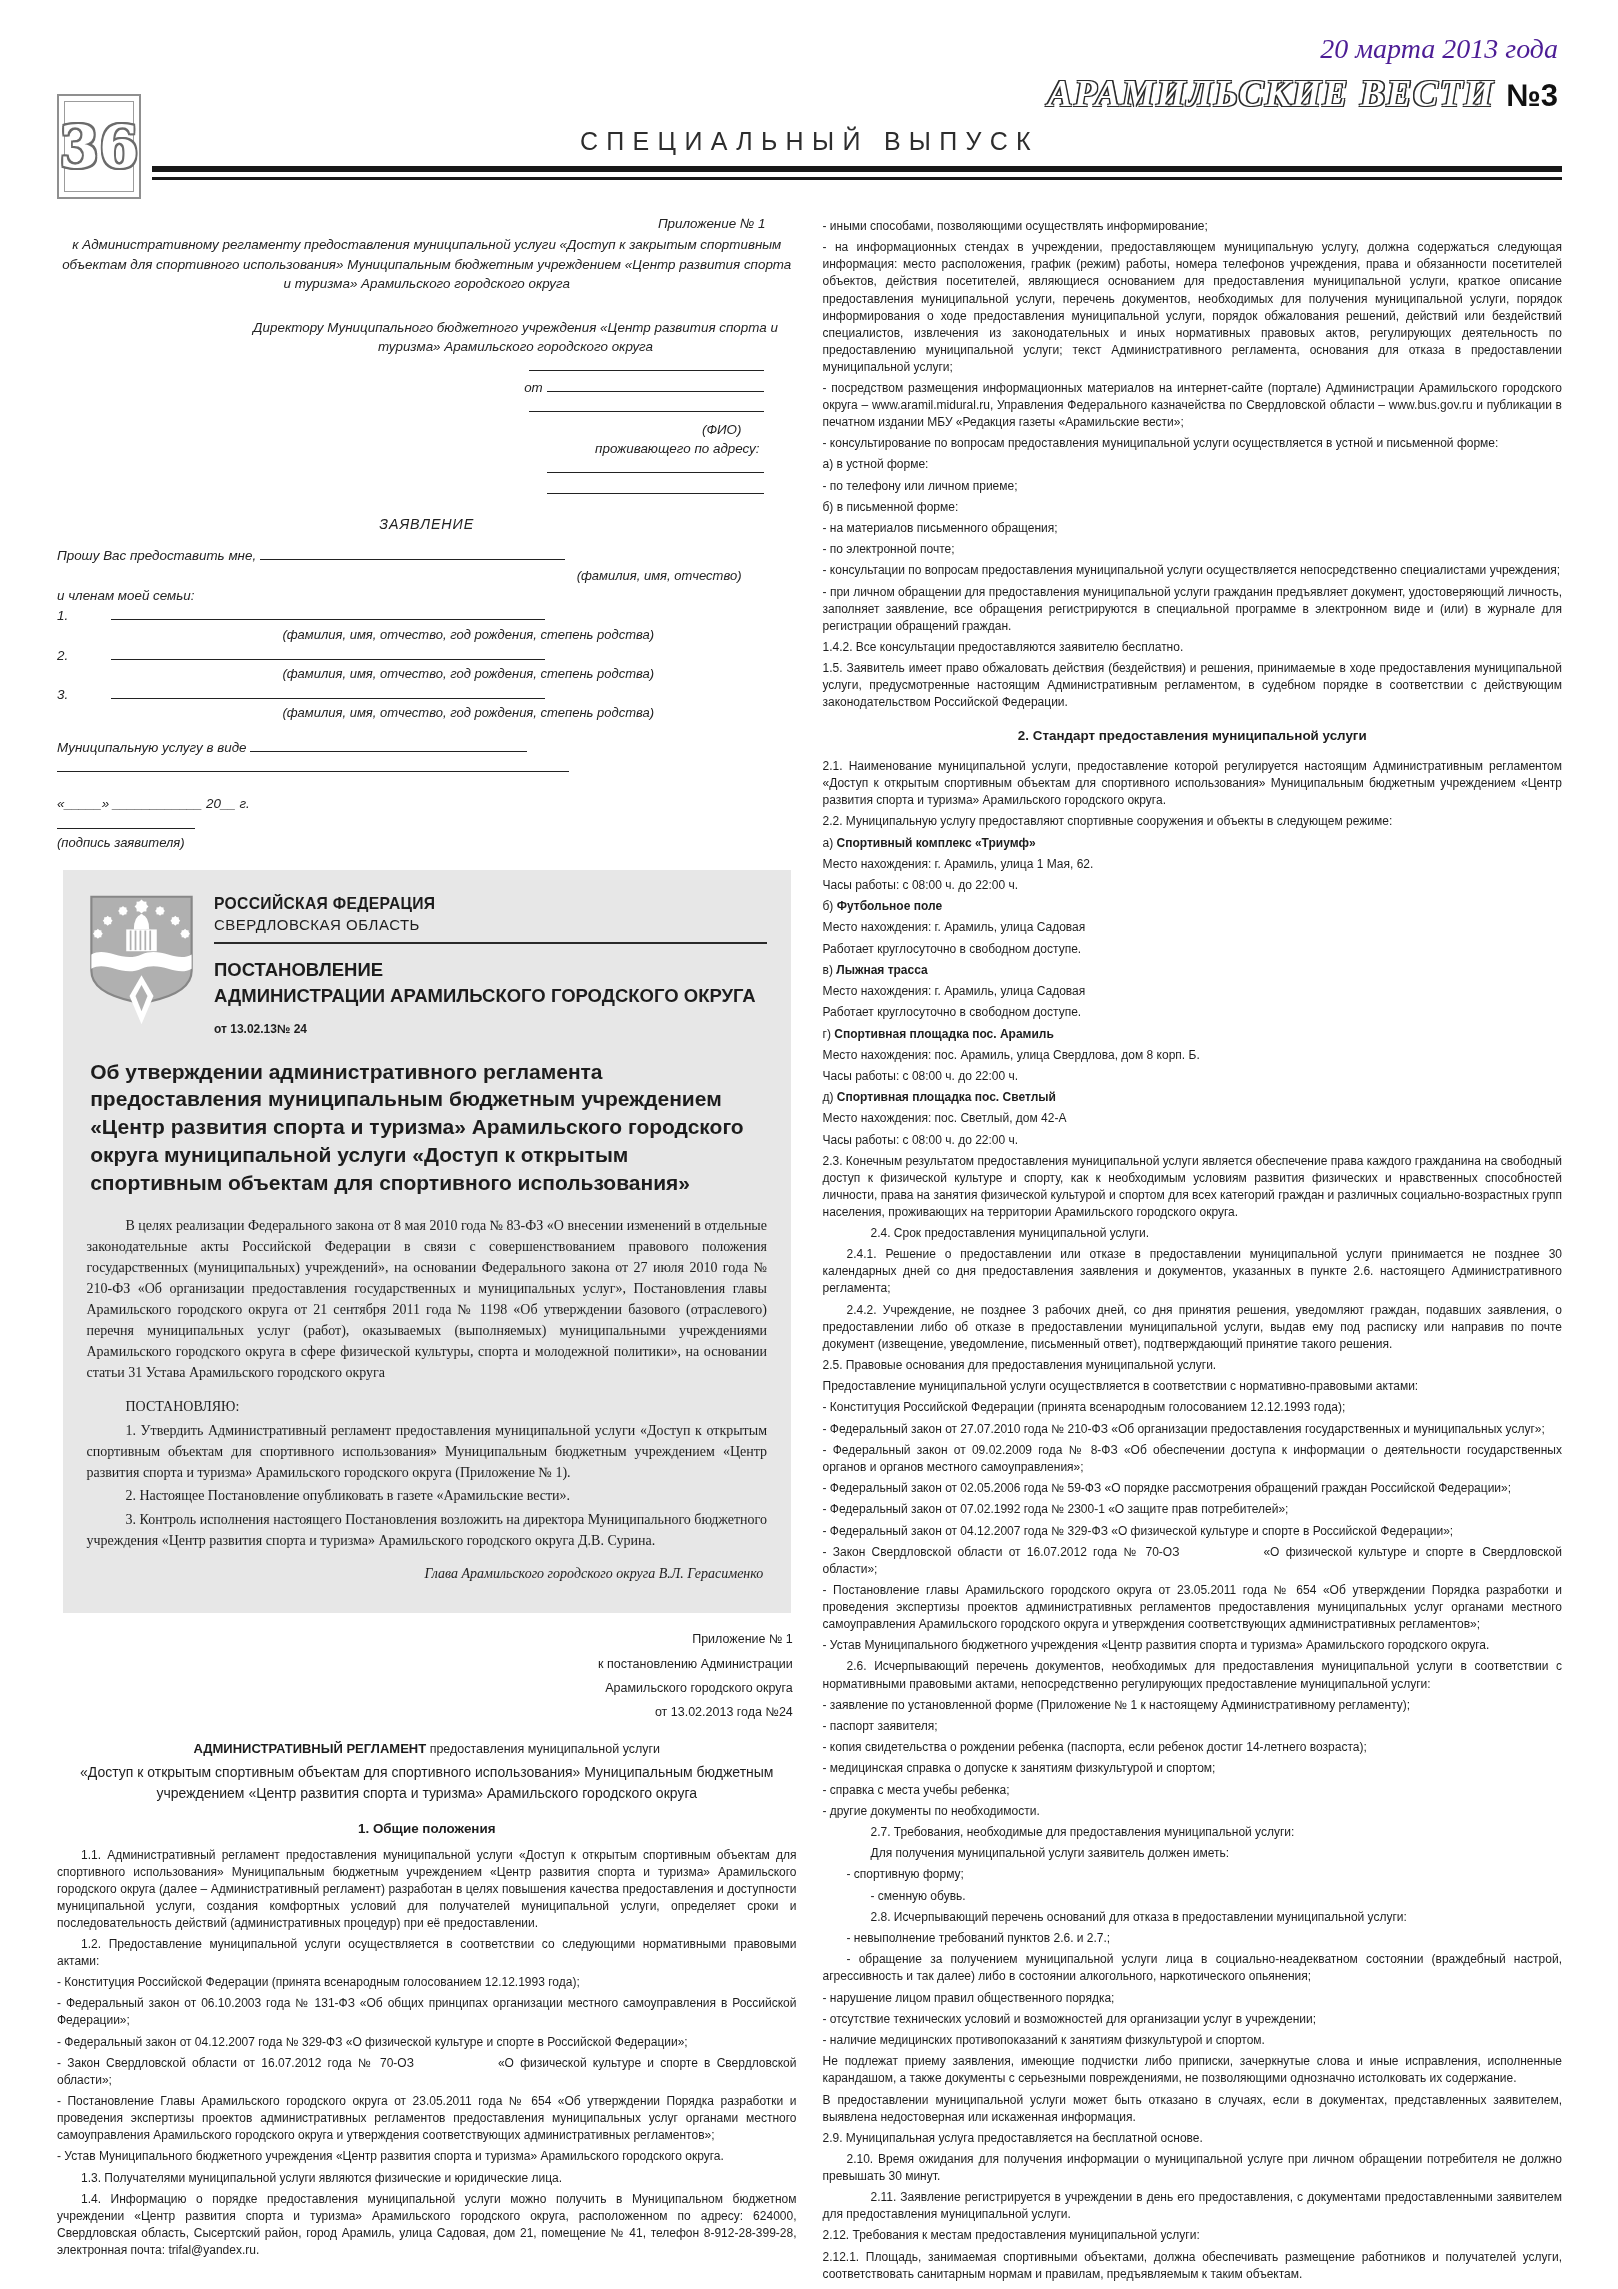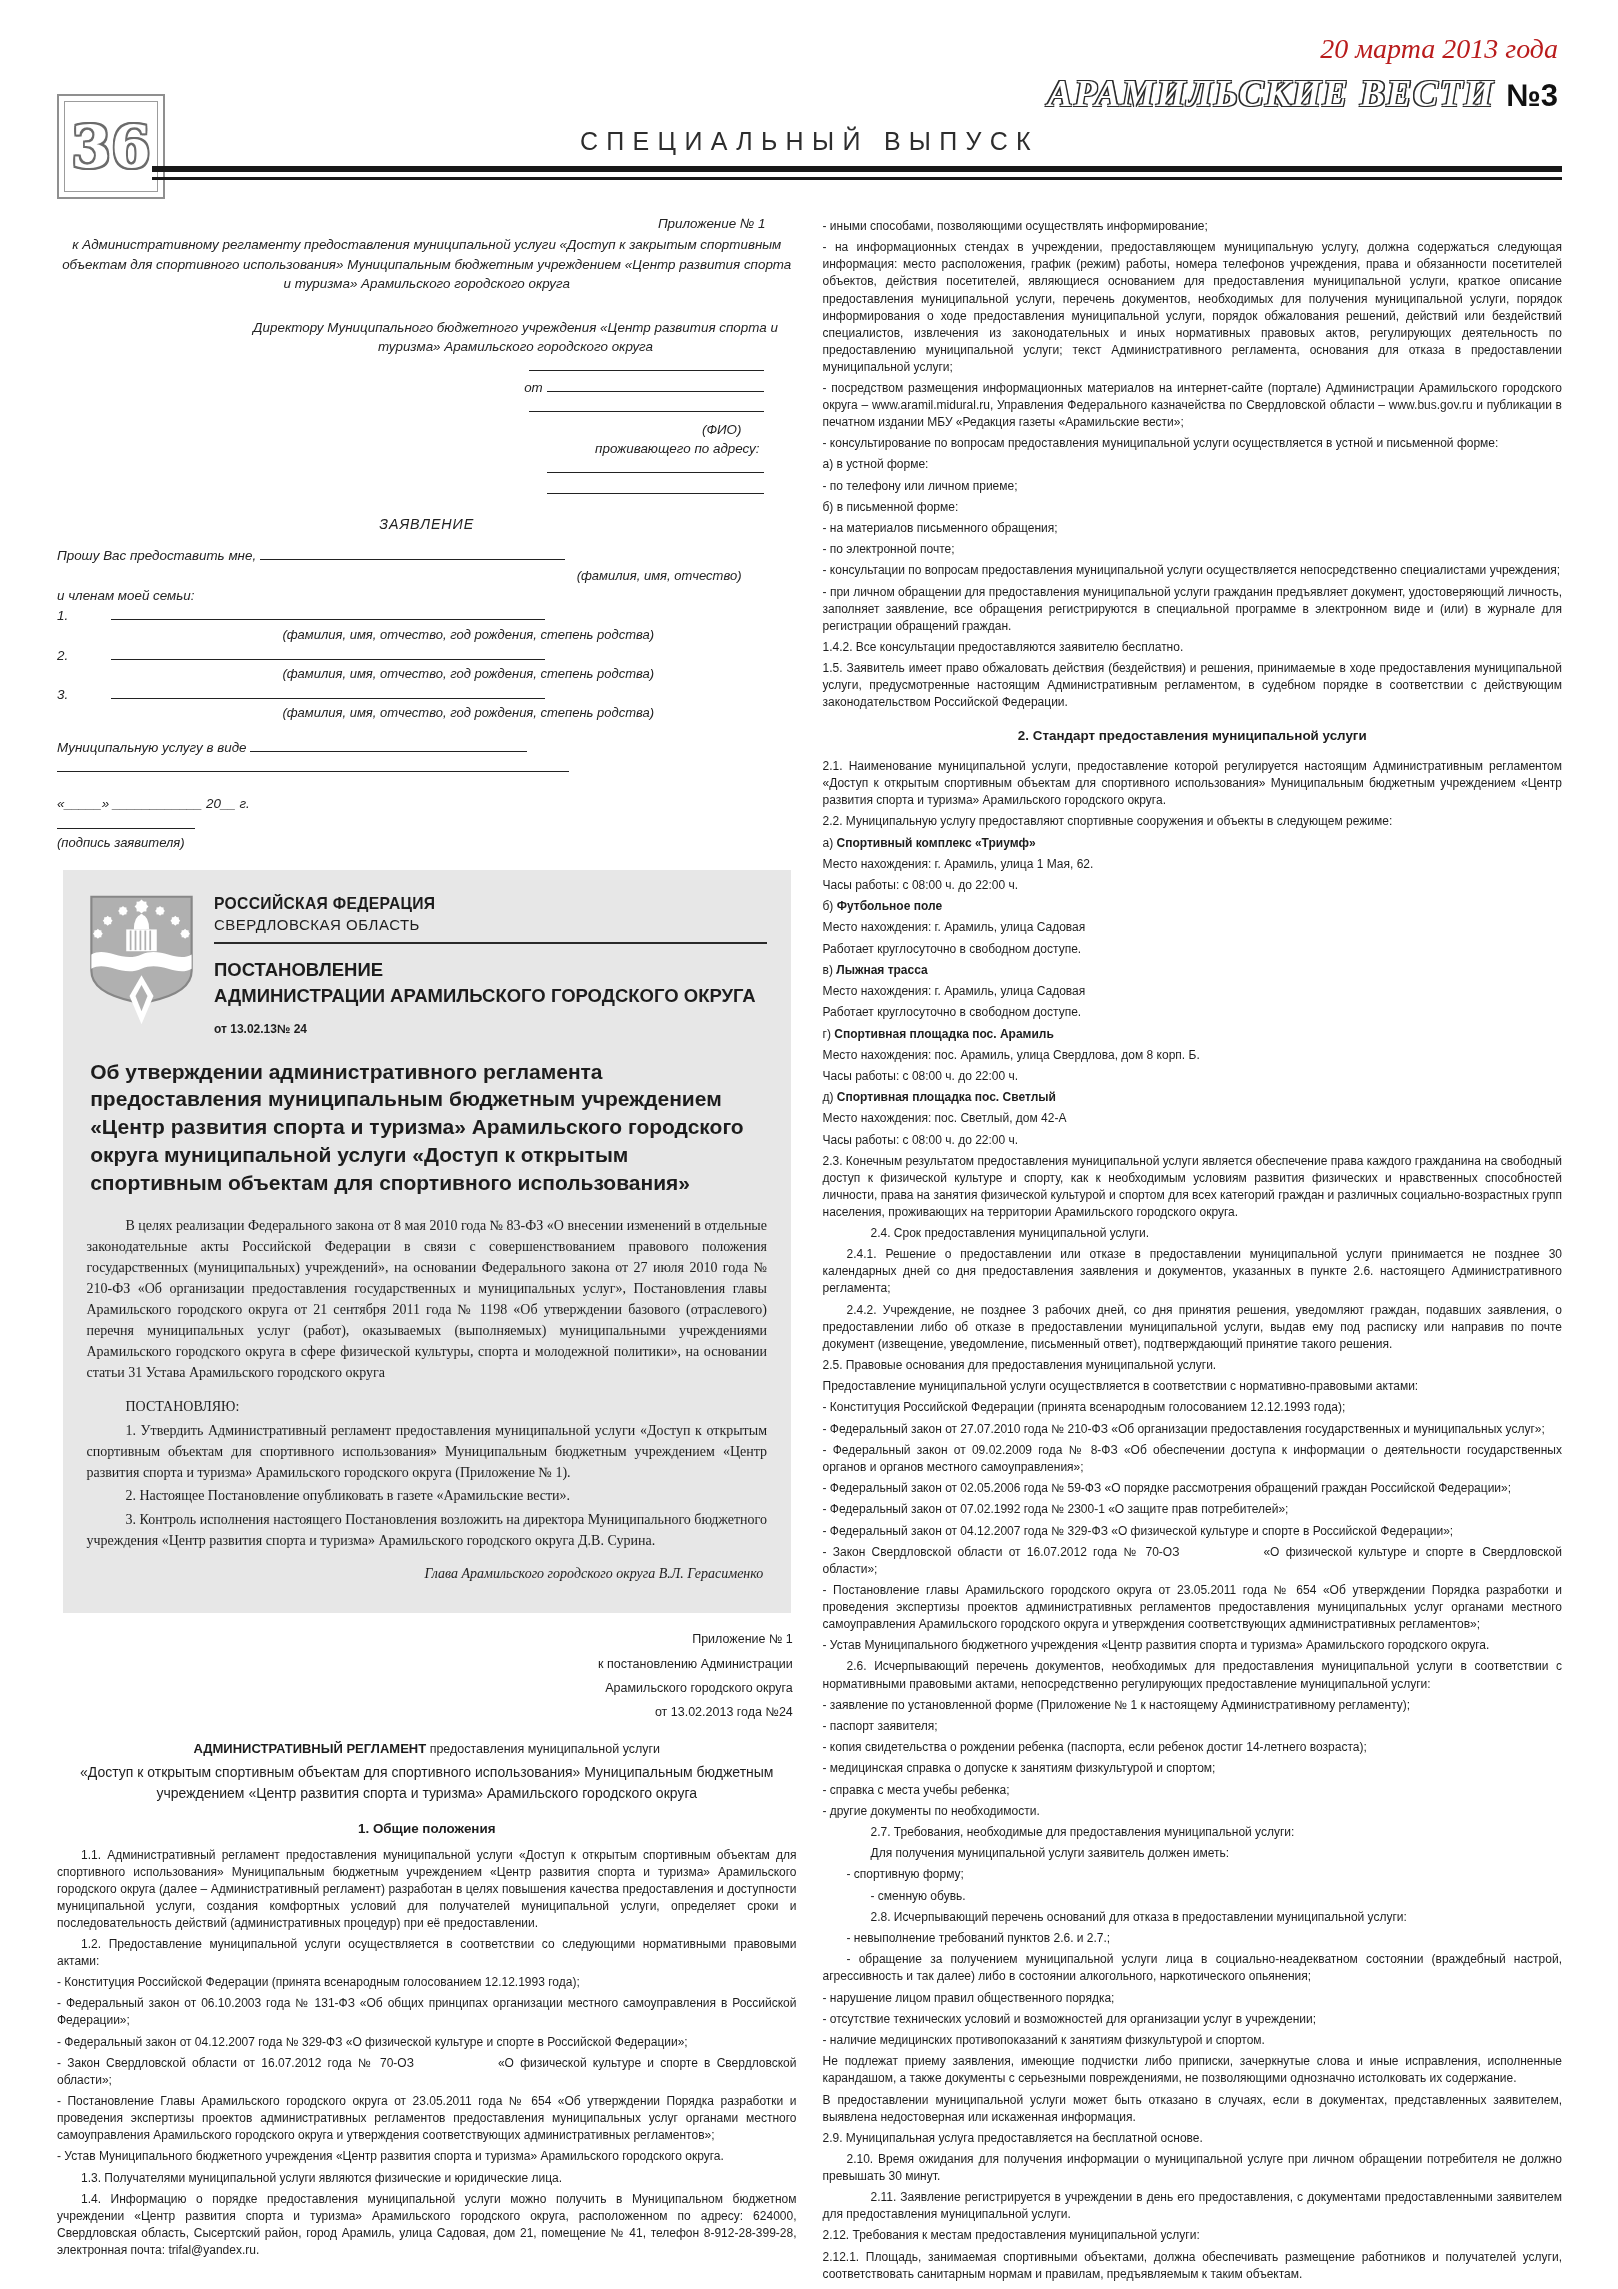--- a/index.html
+++ b/index.html
@@ -1,31 +1,31 @@
 <!DOCTYPE html>
 <html style="font-size:14.8px"><head>
 <meta charset="utf-8">
 <style>
   html,body{margin:0;padding:0;background:#fff;}
   .page{position:relative;width:1619px;height:2290px;background:#fff;overflow:hidden;
         font-family:"Liberation Sans",sans-serif;color:#1d1d1d;}
   
   .masthead{position:relative;height:214px;}
-  .pagenum-box{position:absolute;left:57px;top:94px;width:108px;height:105px;
+  .pagenum-box{position:absolute;left:57px;top:94px;width:84px;height:105px;
                border:2.8px solid #8f8f8f;background:#fff;box-sizing:border-box;padding:4.6px;}
   .pagenum-inner{width:100%;height:100%;border:1.8px solid #9c9c9c;box-sizing:border-box;
                  display:flex;align-items:center;justify-content:center;}
   .pagenum-inner span{font-family:"DejaVu Serif",serif;font-size:57px;font-weight:bold;color:#fff;
      text-shadow:-1.8px -1.8px 0 #6b6b6b,1.8px -1.8px 0 #6b6b6b,-1.8px 1.8px 0 #6b6b6b,1.8px 1.8px 0 #6b6b6b,0 1.8px 0 #6b6b6b,0 -1.8px 0 #6b6b6b,1.8px 0 0 #6b6b6b,-1.8px 0 0 #6b6b6b;}
   .mast-rule{position:absolute;left:152px;right:57px;top:166px;height:4.6px;
              border-top:6.5px solid #181818;border-bottom:3.7px solid #181818;}
   .issue-type{position:absolute;left:0;right:0;top:127px;text-align:center;
               font-size:25px;letter-spacing:8.3px;color:#2d2d2d;}
   .mast-right{position:absolute;right:61px;top:33px;text-align:right;}
-  .mast-date{font-family:"Liberation Serif",serif;font-style:italic;font-size:28px;color:#b91c1c;}
+  .mast-date{font-family:"Liberation Serif",serif;font-style:italic;font-size:28px;color:#4c1d95;}
   .paper-line{margin-top:7.4px;white-space:nowrap;}
   .paper-name{font-family:"Liberation Serif",serif;font-style:italic;font-weight:bold;
      font-size:37px;letter-spacing:1.8px;color:#fff;
      text-shadow:-1.4px -1.4px 0 #2d2d2d,1.4px -1.4px 0 #2d2d2d,-1.4px 1.4px 0 #2d2d2d,1.4px 1.4px 0 #2d2d2d;}
   .issue-no{font-family:"Liberation Sans",sans-serif;font-weight:bold;font-size:31px;color:#111;margin-left:7.4px;}
   
   .cols{display:flex;gap:26px;padding:0 57px;}
   .col{width:calc(50% - 13px);}
   
   .form{font-style:italic;font-size:13.4px;line-height:1.45;color:#222;}

